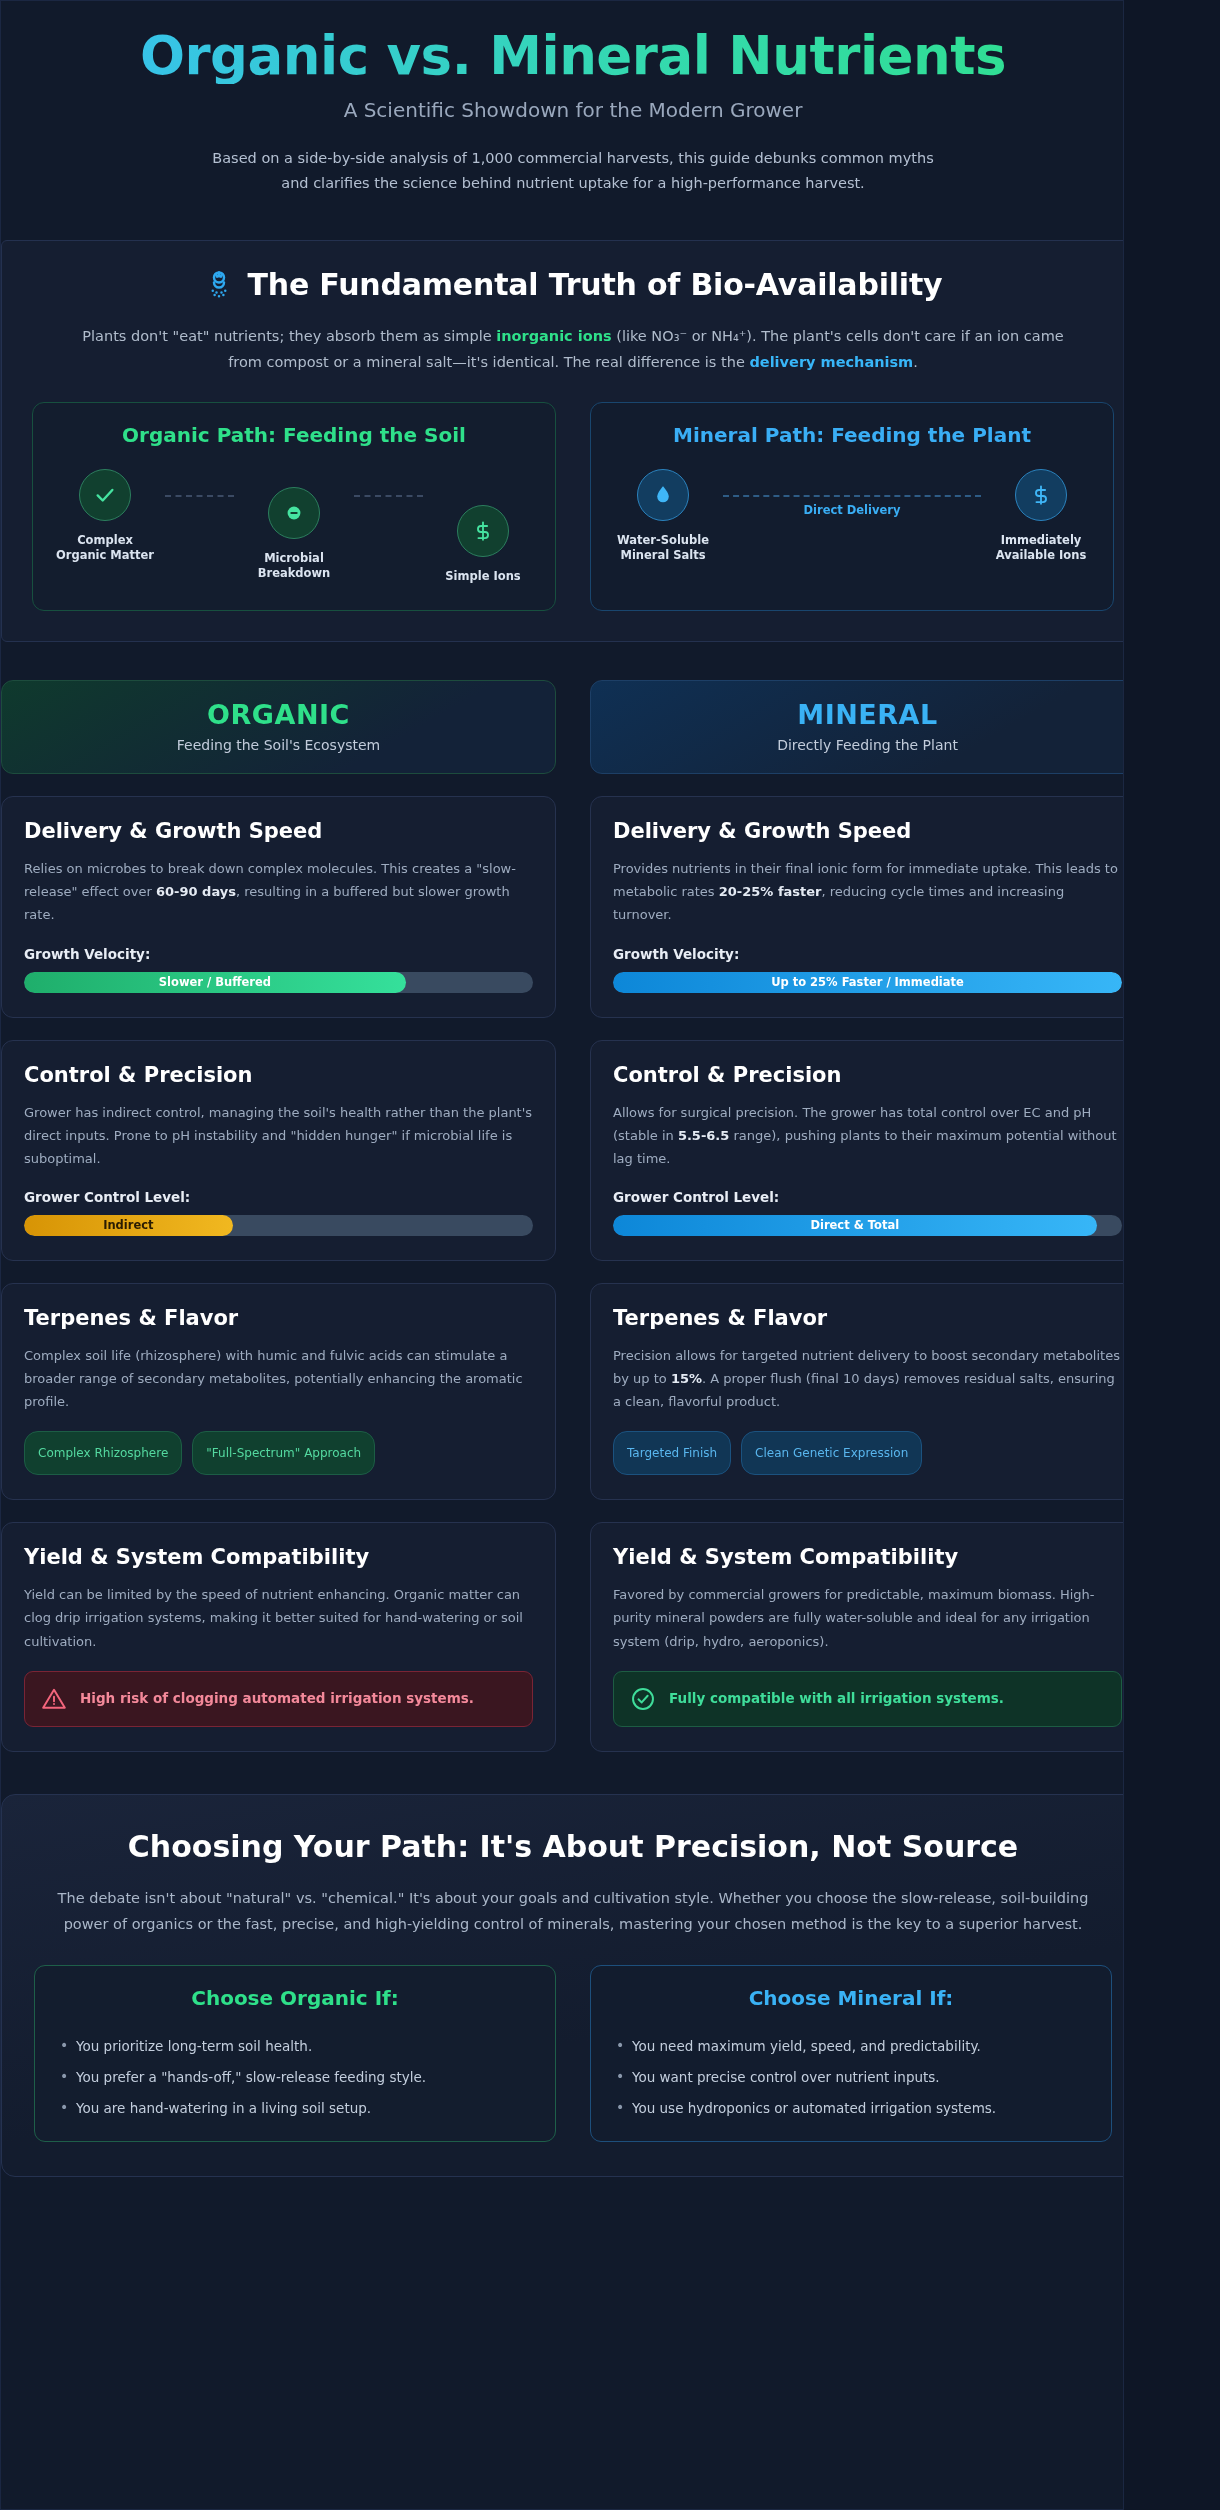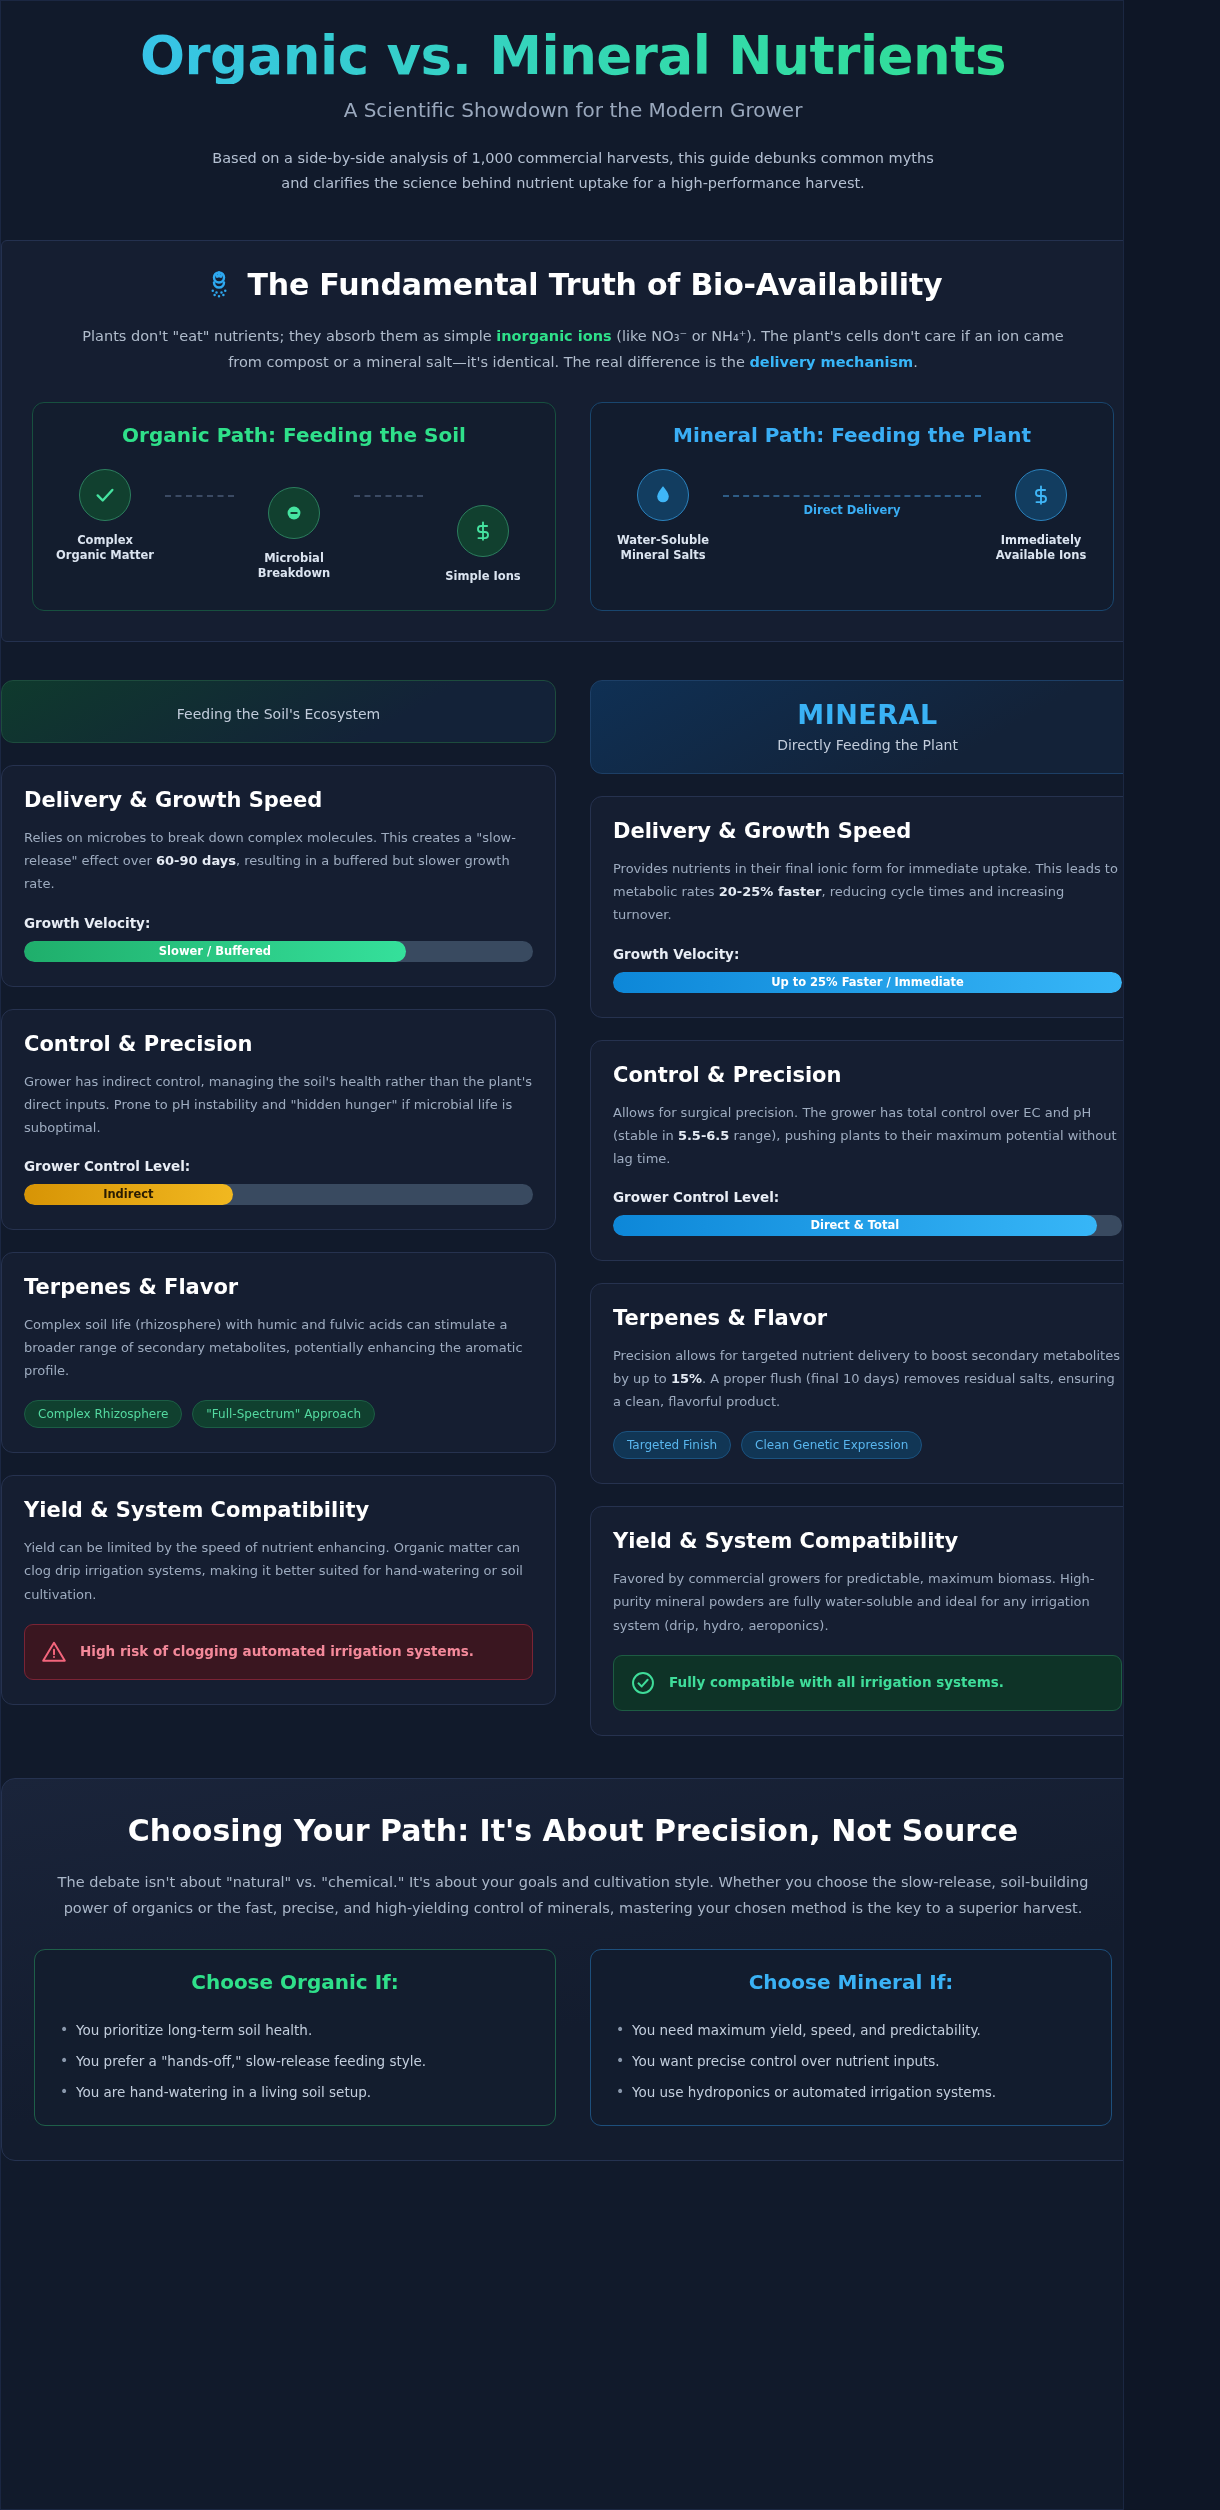--- a/index.html
+++ b/index.html
@@ -185,21 +185,21 @@
   .meter .fill span {
     font-size: 11.5px; font-weight: 700; color: #ffffff; white-space: nowrap;
   }
   .fill.green { background: linear-gradient(90deg,#1fae6b,#35e09b); }
   .fill.blue  { background: linear-gradient(90deg,#0d87d8,#37b6f7); }
   .fill.amber { background: linear-gradient(90deg,#d79405,#f1b820); }
   .fill.amber span { color: #2a1c02; }
 
   .tags { display: flex; flex-wrap: wrap; gap: 10px; margin-top: 18px; }
   .tag {
-    font-size: 12px; padding: 6px 13px; border-radius: 14px;
+    font-size: 12px; padding: 14px 13px; border-radius: 14px;
   }
   .tag.green { background: #10402f; color: #54d9a0; border: 1px solid #1c5d45; }
   .tag.blue  { background: #113655; color: #59b6ee; border: 1px solid #1b527f; }
 
   .callout {
     margin-top: 18px;
     border-radius: 9px;
     padding: 14px 16px;
     display: flex; align-items: center; gap: 13px;
   }
@@ -342,20 +342,21 @@
           </div>
         </div>
 
       </div>
     </div>
 
     <div class="grid2">
 
       <div class="col">
         <div class="colhead organic">
+          <div class="ctitle">ORGANIC</div>
           <div class="csub">Feeding the Soil's Ecosystem</div>
         </div>
 
         <div class="ccard">
           <h4>Delivery &amp; Growth Speed</h4>
           <p class="body">
             <span>Relies on microbes to break down complex molecules. This creates a "slow-release" effect over </span><b>60-90 days</b><span>, resulting in a buffered but slower growth rate.</span>
           </p>
           <div class="meter-label">Growth Velocity:</div>
           <div class="meter">

